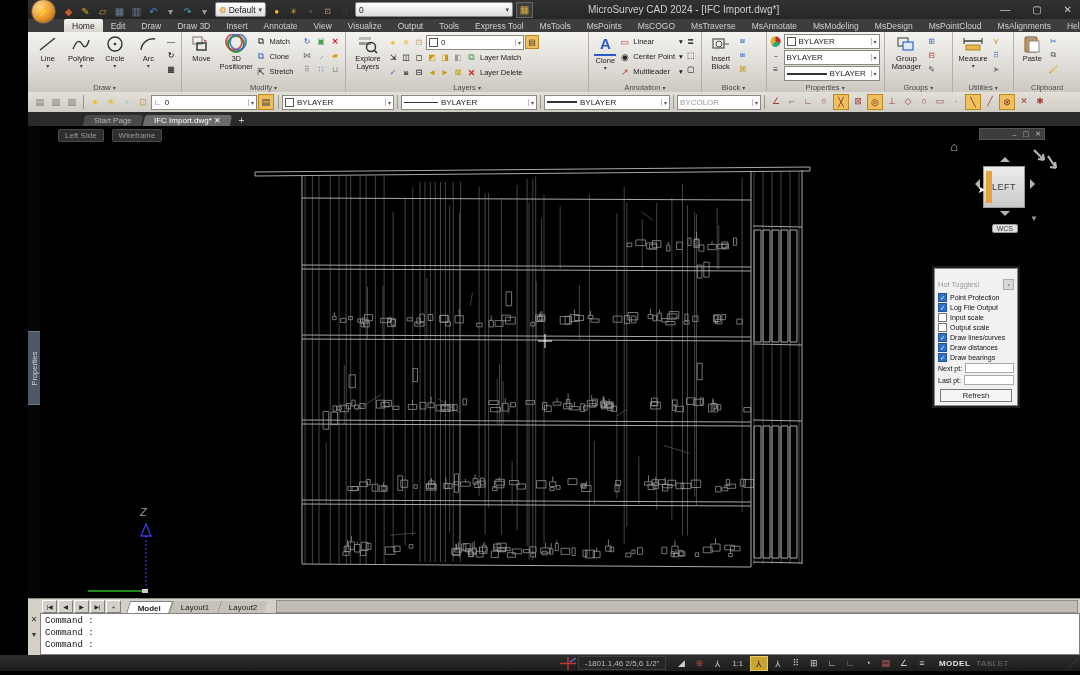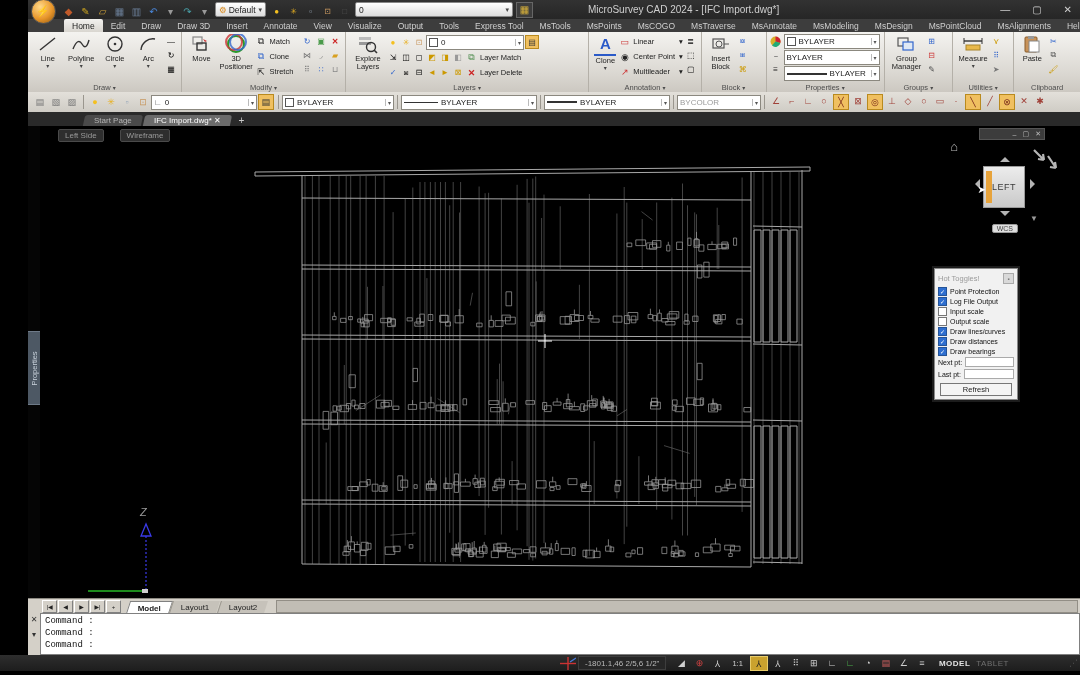--- a/index.html
+++ b/index.html
@@ -46,40 +46,40 @@
   .dtab{font-size:8px;color:#b5b5b5;background:#4a4a4a;padding:1px 10px;margin-right:2px;border-radius:3px 3px 0 0;transform:skewX(-12deg);cursor:default;}
   .dtab>span{display:inline-block;transform:skewX(12deg);}
   .dtab.active{background:#6b6b6b;color:#fff;}
   #newtab{color:#ccc;font-size:10px;margin-left:6px;cursor:default;}
   
   #leftstrip{position:absolute;left:28px;top:126px;width:12px;height:472px;background:#050505;}
   #props-tab{position:absolute;left:0;top:205px;width:12px;height:72px;background:#4d5864;border:1px solid #6e7a88;border-left:none;
              color:#c9d2db;font-size:7.5px;display:flex;align-items:center;justify-content:center;}
   #props-tab span{transform:rotate(-90deg);white-space:nowrap;}
   #canvas{position:absolute;left:40px;top:126px;width:1040px;height:472px;background:#000;overflow:hidden;}
-  #vp-controls{position:absolute;left:18px;top:3px;display:flex;gap:16px;}
+  #vp-controls{position:absolute;left:18px;top:3px;display:flex;gap:8px;}
   .vpc{background:#2e2e2e;border:1px solid #4a4a4a;color:#9a9a9a;font-size:8px;padding:1px 6px;border-radius:2px;cursor:default;}
   
   #vc-mini{position:absolute;right:35px;top:2px;width:58px;height:10px;background:#3c3c3c;border:1px solid #555;
            display:flex;align-items:center;justify-content:flex-end;gap:6px;color:#bbb;font-size:7px;padding:0 3px;}
   #vc-home{position:absolute;right:122px;top:13px;color:#b9b9b9;font-size:13px;cursor:default;}
   #viewcube{position:absolute;right:55px;top:40px;width:40px;height:40px;background:linear-gradient(#ececec,#c9c9c9);
             border:1px solid #9a9a9a;display:flex;align-items:center;justify-content:center;}
   #vc-face{font-size:9px;color:#3a3a3a;letter-spacing:.5px;}
   #vc-hl{position:absolute;left:2px;top:4px;bottom:4px;width:6px;background:#e7a33b;}
   .vc-arr{position:absolute;width:0;height:0;border:5px solid transparent;cursor:default;}
   #vc-up{right:70px;top:26px;border-bottom-color:#b5b5b5;}
   #vc-dn{right:70px;top:85px;border-top-color:#b5b5b5;}
   #vc-lf{right:100px;top:53px;border-right-color:#b5b5b5;}
   #vc-rt{right:40px;top:53px;border-left-color:#b5b5b5;}
   #vc-wcs{position:absolute;right:62px;top:98px;background:#dedede;border:1px solid #999;color:#444;font-size:7px;padding:0 4px;border-radius:2px;}
   #vc-wcs-car{position:absolute;right:42px;top:88px;color:#999;font-size:8px;}
   #vc-cursor{position:absolute;right:94px;top:58px;color:#fff;font-size:10px;}
   
-  #hot{position:absolute;right:62px;top:142px;width:76px;background:#f1f1f1;border:1px solid #888;box-shadow:0 0 0 2px #1c1c1c;padding:4px 3px 3px;}
+  #hot{position:absolute;right:62px;top:142px;width:76px;background:#f1f1f1;border:1px solid #888;box-shadow:0 0 0 2px #1c1c1c;padding:10px 3px 3px;}
   #hot-title{display:flex;align-items:center;font-size:7.5px;color:#9a9a9a;margin-bottom:2px;}
   #hot-btn{margin-left:auto;width:9px;height:9px;background:#d9d9d9;border:1px solid #aaa;font-size:6px;color:#777;display:flex;align-items:center;justify-content:center;}
   .ht-row{display:flex;align-items:center;gap:3px;height:10px;font-size:7px;color:#111;}
   .ht-box{width:7px;height:7px;border:1px solid #777;background:#fff;display:inline-flex;align-items:center;justify-content:center;font-size:6px;color:#fff;flex:none;}
   .ht-box.on{background:#2f6fd0;border-color:#245397;}
   .ht-frow{display:flex;align-items:center;height:12px;font-size:7px;color:#111;gap:3px;}
   .ht-field{flex:1;height:8px;background:#fff;border:1px solid #aaa;}
   #hot-refresh{display:block;width:92%;margin:3px auto 0;background:#f4f4f4;border:1px solid #777;font-size:7.5px;color:#222;text-align:center;padding:1px 0;}
   
   #ucs{position:absolute;left:48px;bottom:2px;width:80px;height:90px;}

